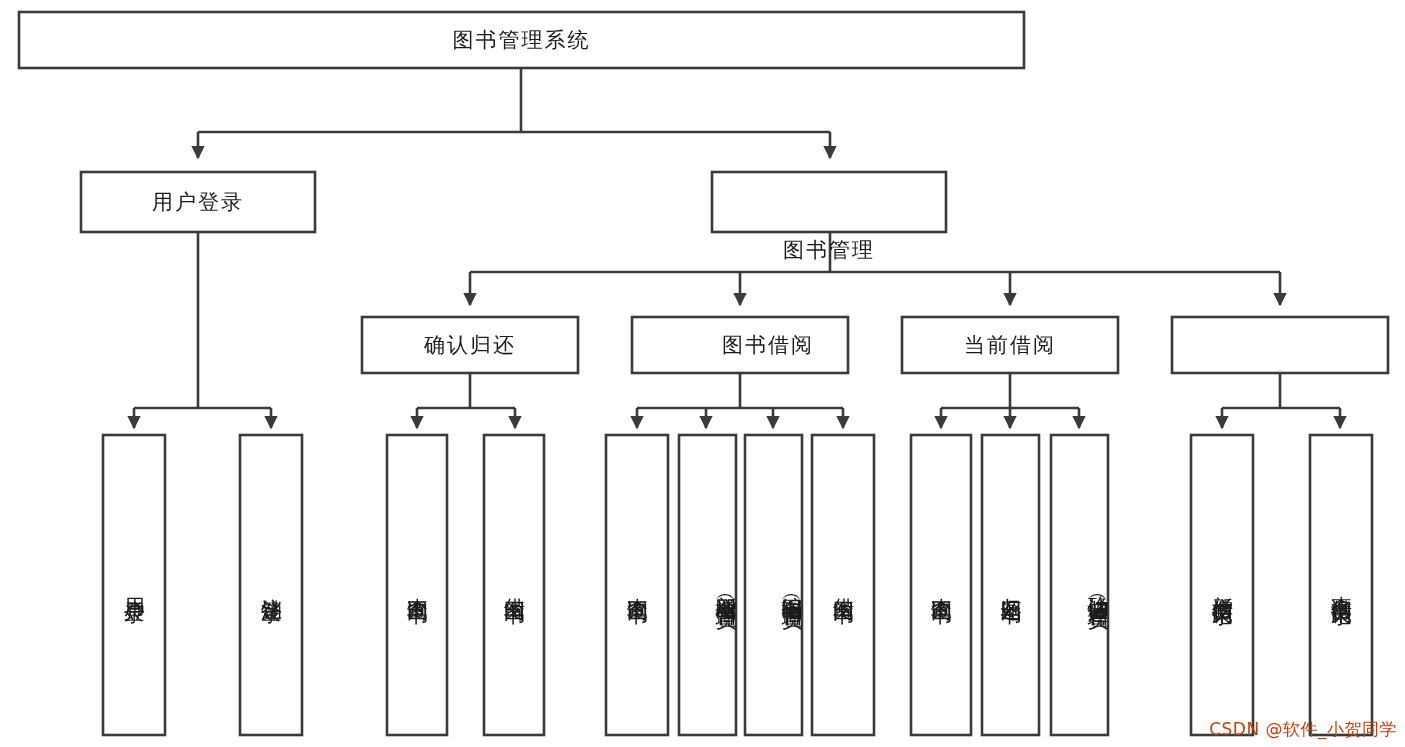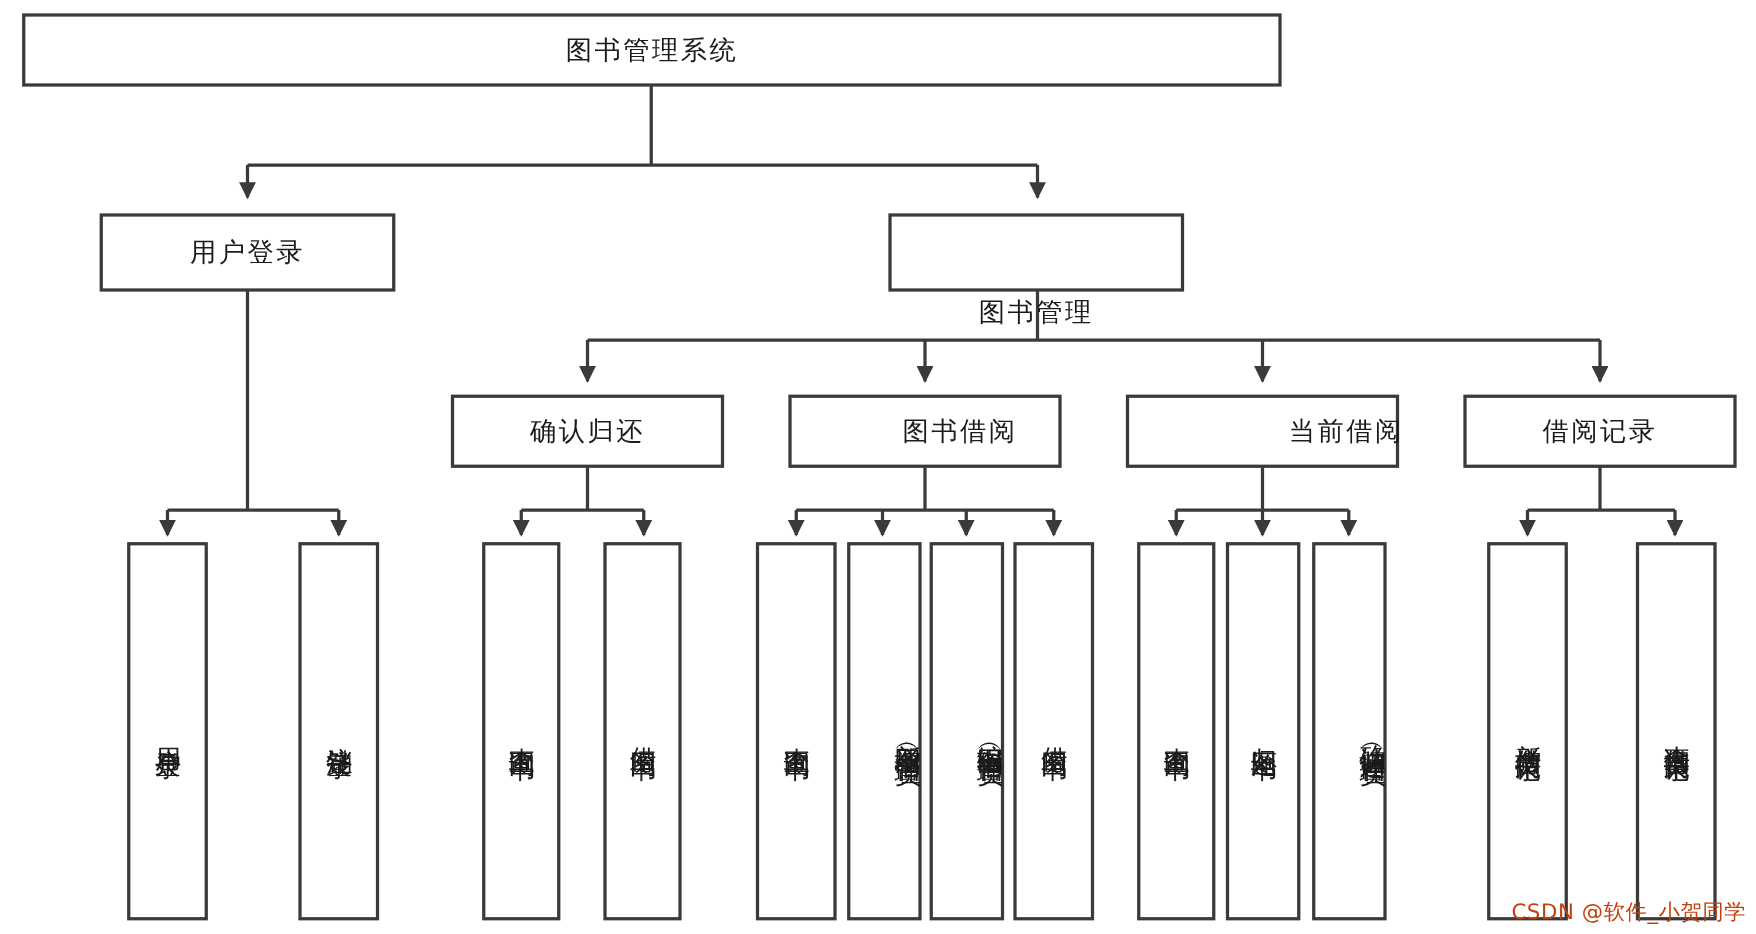--- a/index.html
+++ b/index.html
@@ -155,27 +155,24 @@
               align-items:center; justify-content:center;margin-top:48px;">图书管理</div>
 
   <div class="vlabel-div" style="left:362px; top:317px; width:216px; height:56px;
               writing-mode:horizontal-tb; display:flex;
               align-items:center; justify-content:center;">确认归还</div>
 
   <div class="vlabel-div" style="left:632px; top:317px; width:216px; height:56px;
               writing-mode:horizontal-tb; display:flex;
               align-items:center; justify-content:center;margin-left:28px;">图书借阅</div>
 
-  <div class="vlabel-div" style="left:948px; top:317px; width:234px; height:56px;
+  <div class="vlabel-div" style="left:881px; top:317px; width:234px; height:56px;
               writing-mode:horizontal-tb; display:flex;
               align-items:center; justify-content:center;padding-left:12px;">当前借阅</div>
 
-  <div class="vlabel-div" style="left:1172px; top:317px; width:216px; height:56px;
-              writing-mode:horizontal-tb; display:flex;
-              align-items:center; justify-content:center;">借阅记录</div>
 
   <div class="vlabel-div" style="left:103px; top:435px; width:62px; height:300px;
               display:flex; align-items:center; justify-content:center;">用户登录</div>
   <div class="vlabel-div" style="left:240px; top:435px; width:62px; height:300px;
               display:flex; align-items:center; justify-content:center;">注销登录</div>
 
   <div class="vlabel-div" style="left:387px; top:435px; width:60px; height:300px;
               display:flex; align-items:center; justify-content:center;">查询图书</div>
   <div class="vlabel-div" style="left:484px; top:435px; width:60px; height:300px;
               display:flex; align-items:center; justify-content:center;">借阅图书</div>

